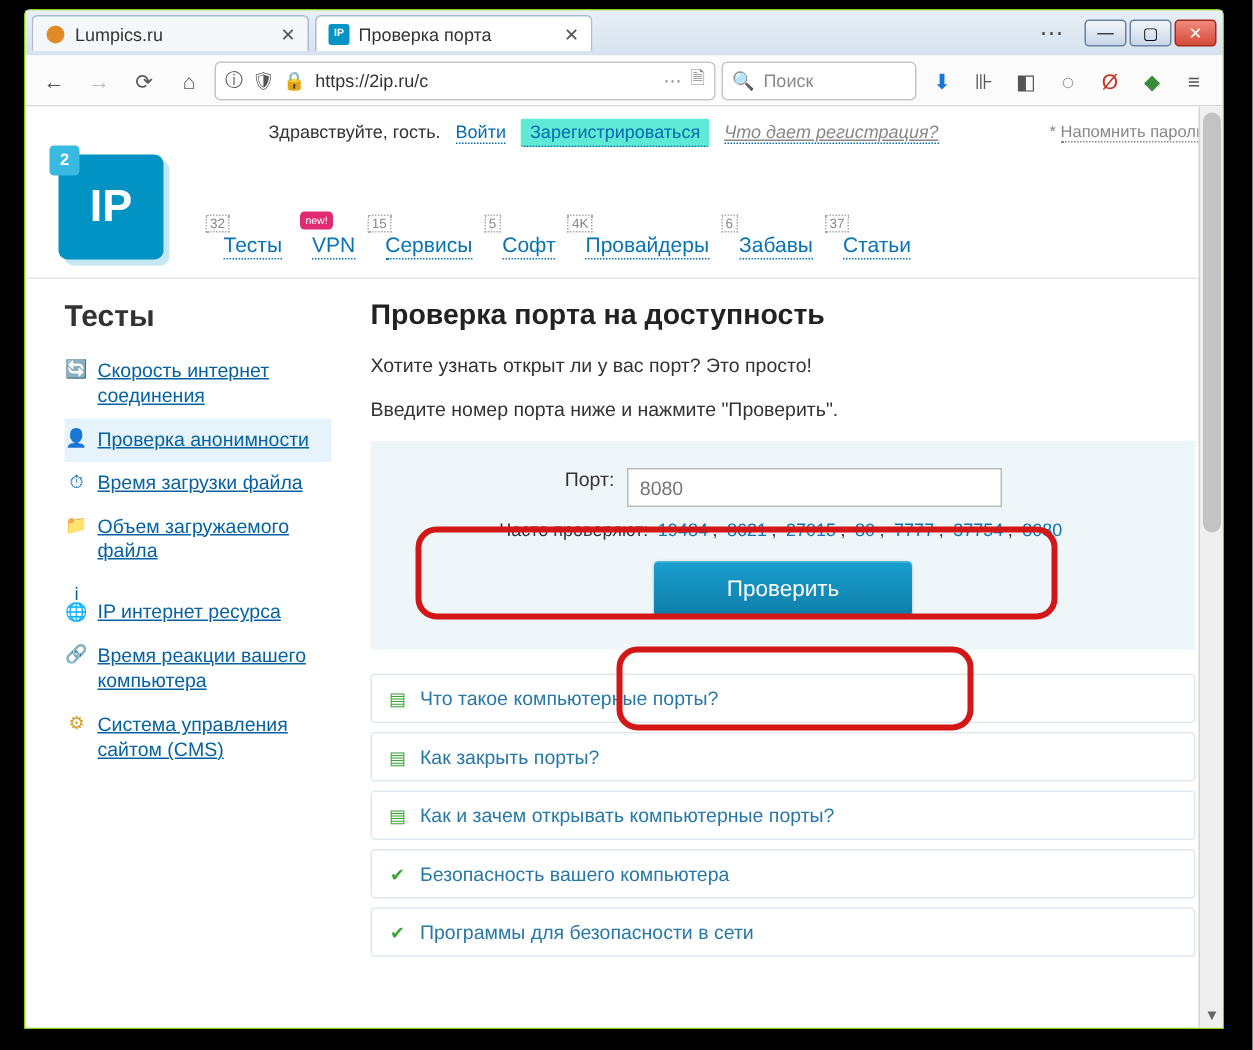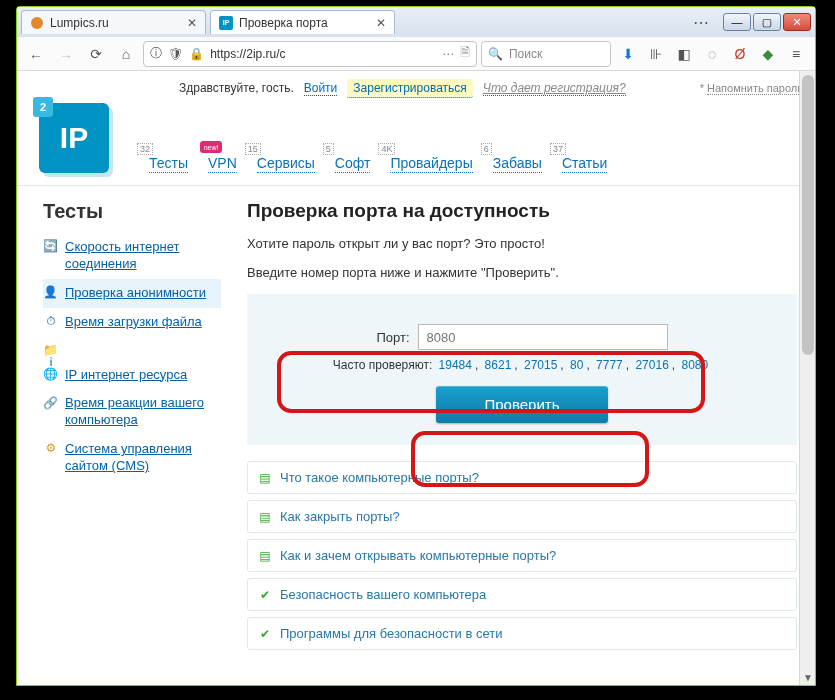--- a/index.html
+++ b/index.html
@@ -113,21 +113,21 @@
     height:28px;
     display:flex;
     align-items:center;
     gap:10px;
     font-size:12px;
     color:#333;
     padding:6px 12px 0 12px;
   }
   .topbar a { color:#056bb1; text-decoration:none; border-bottom:1px dotted #056bb1; cursor:pointer;}
   .topbar .greet { color:#333;}
-  .topbar .reg { background:#fef9c3; padding:2px 6px; border-radius:2px;}
+  .topbar .reg { background:#5eead4; padding:2px 6px; border-radius:2px;}
   .topbar .qreg { color:#888; font-style:italic; text-decoration:underline;}
   .topbar .remind { margin-left:auto; font-size:11px; color:#888;}
   .topbar .remind a{ color:#888; border-bottom:1px dotted #888;}
 
   .header {
     display:flex;
     align-items:flex-end;
     padding:4px 12px 12px 22px;
     border-bottom:1px solid #e6e6e6;
   }
@@ -193,21 +193,21 @@
   .main h1 { font-size:19px; font-weight:bold; color:#222; margin-bottom:14px;}
   .main p { font-size:13px; color:#333; margin-bottom:14px;}
 
   .formbox {
     background:#eff6fa;
     padding:18px 14px 22px 14px;
     text-align:center;
     position:relative;
     font-size:13px;
   }
-  .portrow { display:flex; align-items:center; justify-content:center; gap:8px; margin-bottom:8px;margin-top:12px;}
+  .portrow { display:flex; justify-content:center; gap:8px; margin-bottom:8px;}
   .portrow label{ color:#333;}
   .portrow input {
     width:250px; height:26px; border:1px solid #bbb;
     padding:0 8px; font-size:13px; color:#888;
   }
   .freq { color:#333; font-size:12px; margin-bottom:14px;}
   .freq a{ color:#0a73b3; text-decoration:none; cursor:pointer; margin:0 3px;}
 
   .chk-btn {
     display:inline-block;
@@ -365,45 +365,45 @@
         </a>
       </div>
     </div>
 
     <div class="layout">
       <div class="sidebar">
         <h2>Тесты</h2>
         <a><span class="ic">🔄</span><span>Скорость интернет соединения</span></a>
         <a class="active"><span class="ic">👤</span><span>Проверка анонимности</span></a>
         <a><span class="ic">⏱</span><span>Время загрузки файла</span></a>
-        <a><span class="ic">📁</span></a>
+        <a><span class="ic">📁</span><span>Объем загружаемого файла</span></a>
         <a><span class="ic">ℹ</span></a>
         <a><span class="ic">🌐</span><span>IP интернет ресурса</span></a>
         <a><span class="ic" style="color:#d25a2a;">🔗</span><span>Время реакции вашего компьютера</span></a>
         <a><span class="ic" style="color:#d2a22a;">⚙</span><span>Система управления сайтом (CMS)</span></a>
       </div>
 
       <div class="main">
         <h1>Проверка порта на доступность</h1>
-        <p>Хотите пароль открыт ли у вас порт? Это просто!</p>
+        <p>Хотите узнать открыт ли у вас порт? Это просто!</p>
         <p>Введите номер порта ниже и нажмите "Проверить".</p>
 
         <div class="formbox">
           <div class="portrow">
             <label>Порт:</label>
             <input type="text" placeholder="8080" style="">
           </div>
           <div class="freq">
             <span>Часто проверяют: </span>
             <a>19484</a>,
             <a>8621</a>,
             <a>27015</a>,
             <a>80</a>,
             <a>7777</a>,
-            <a>27016</a>,
+            <a>37754</a>,
             <a>8080</a>
           </div>
           <button class="chk-btn">Проверить</button>
         </div>
 
         <div class="acc-list">
           <div class="acc-item">
             <span class="acc-ic green">▤</span>
             <span>Что такое компьютерные порты?</span>
           </div>

